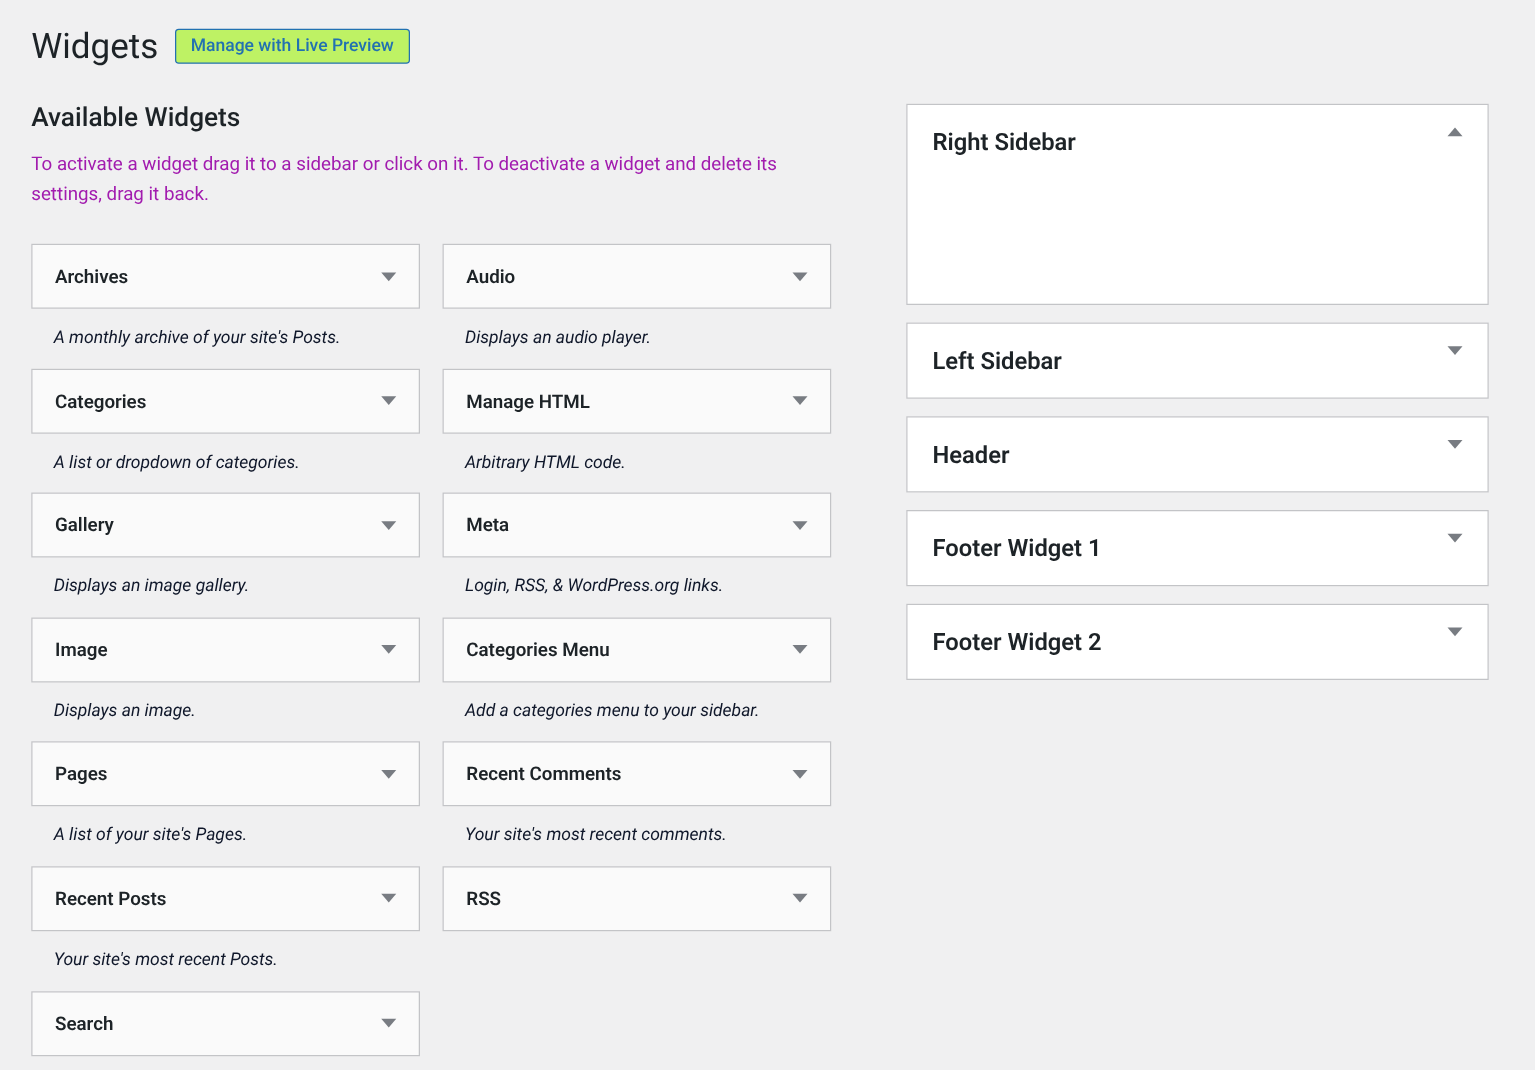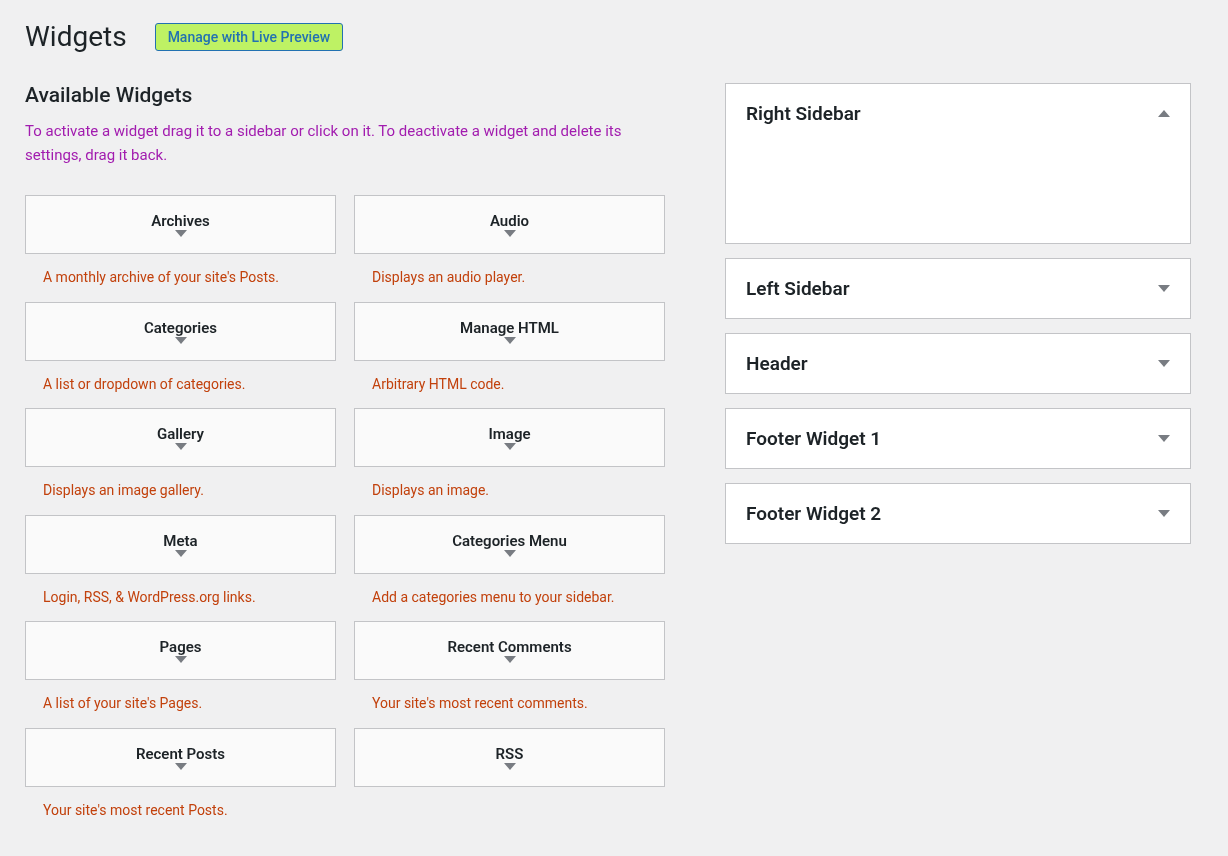--- a/index.html
+++ b/index.html
@@ -10,21 +10,21 @@
     body {
       font-family: -apple-system, BlinkMacSystemFont, "Segoe UI", Roboto, Oxygen-Sans, Ubuntu, Cantarell, "Helvetica Neue", sans-serif;
       background: #f0f0f1;
       color: #1d2327;
       padding: 20px 25px;
       font-size: 14px;
     }
     .page-header {
       display: flex;
       align-items: center;
-      gap: 28px;
+      gap: 13px;
       margin-bottom: 30px;
     }
     .page-title {
       font-size: 28px;
       font-weight: 400;
       color: #1d2327;
     }
     .live-preview-btn {
       display: inline-block;
       border: 1px solid #2271b1;
@@ -70,32 +70,32 @@
     }
     .widget-box {
       background: #fafafa;
       border: 1px solid #c3c4c7;
       padding: 16px 18px;
       display: flex;
       justify-content: space-between;
       align-items: center;
       cursor: move;
       position: relative;
-      flex-direction: column;
     }
     .widget-name {
       font-size: 15px;
       font-weight: 600;
       color: #1d2327;
     }
     .widget-desc {
       font-size: 14px;
-      color: #c2410c;
+      color: #0f172a;
       padding: 14px 0 0 18px;
       line-height: 1.4;
+      font-style: italic;
     }
     .caret-down {
       width: 0;
       height: 0;
       border-left: 6px solid transparent;
       border-right: 6px solid transparent;
       border-top: 7px solid #787c82;
     }
     .caret-up {
       width: 0;
@@ -105,21 +105,21 @@
       border-bottom: 7px solid #787c82;
     }
     .sidebar-area {
       background: #fff;
       border: 1px solid #c3c4c7;
       margin-bottom: 14px;
     }
     .sidebar-header {
       display: flex;
       justify-content: space-between;
-      align-items: center;
+      align-items: flex-start;
       padding: 18px 20px;
       cursor: pointer;
     }
     .sidebar-title {
       font-size: 19px;
       font-weight: 600;
       color: #1d2327;
     }
     .sidebar-body {
       min-height: 100px;
@@ -178,36 +178,36 @@
       <div class="widget-item">
         <div class="widget-box">
           <span class="widget-name">Gallery</span>
           <span class="caret-down"></span>
         </div>
         <div class="widget-desc">Displays an image gallery.</div>
       </div>
 
       <div class="widget-item">
         <div class="widget-box">
+          <span class="widget-name">Meta</span>
+          <span class="caret-down"></span>
+        </div>
+        <div class="widget-desc">Login, RSS, &amp; WordPress.org links.</div>
+      </div>
+
+      <div class="widget-item">
+        <div class="widget-box">
           <span class="widget-name">Image</span>
           <span class="caret-down"></span>
         </div>
         <div class="widget-desc">Displays an image.</div>
       </div>
 
       <div class="widget-item">
         <div class="widget-box">
-          <span class="widget-name">Meta</span>
-          <span class="caret-down"></span>
-        </div>
-        <div class="widget-desc">Login, RSS, &amp; WordPress.org links.</div>
-      </div>
-
-      <div class="widget-item">
-        <div class="widget-box">
           <span class="widget-name">Categories Menu</span>
           <span class="caret-down"></span>
         </div>
         <div class="widget-desc">Add a categories menu to your sidebar.</div>
       </div>
 
       <div class="widget-item">
         <div class="widget-box">
           <span class="widget-name">Pages</span>
           <span class="caret-down"></span>
@@ -231,20 +231,26 @@
         <div class="widget-desc">Your site's most recent Posts.</div>
       </div>
 
       <div class="widget-item">
         <div class="widget-box">
           <span class="widget-name">RSS</span>
           <span class="caret-down"></span>
         </div>
       </div>
 
+      <div class="widget-item">
+        <div class="widget-box">
+          <span class="widget-name">Search</span>
+          <span class="caret-down"></span>
+        </div>
+      </div>
 
     </div>
   </div>
 
   <div class="right-column">
 
     <div class="sidebar-area">
       <div class="sidebar-header">
         <span class="sidebar-title">Right Sidebar</span>
         <span class="caret-up"></span>

